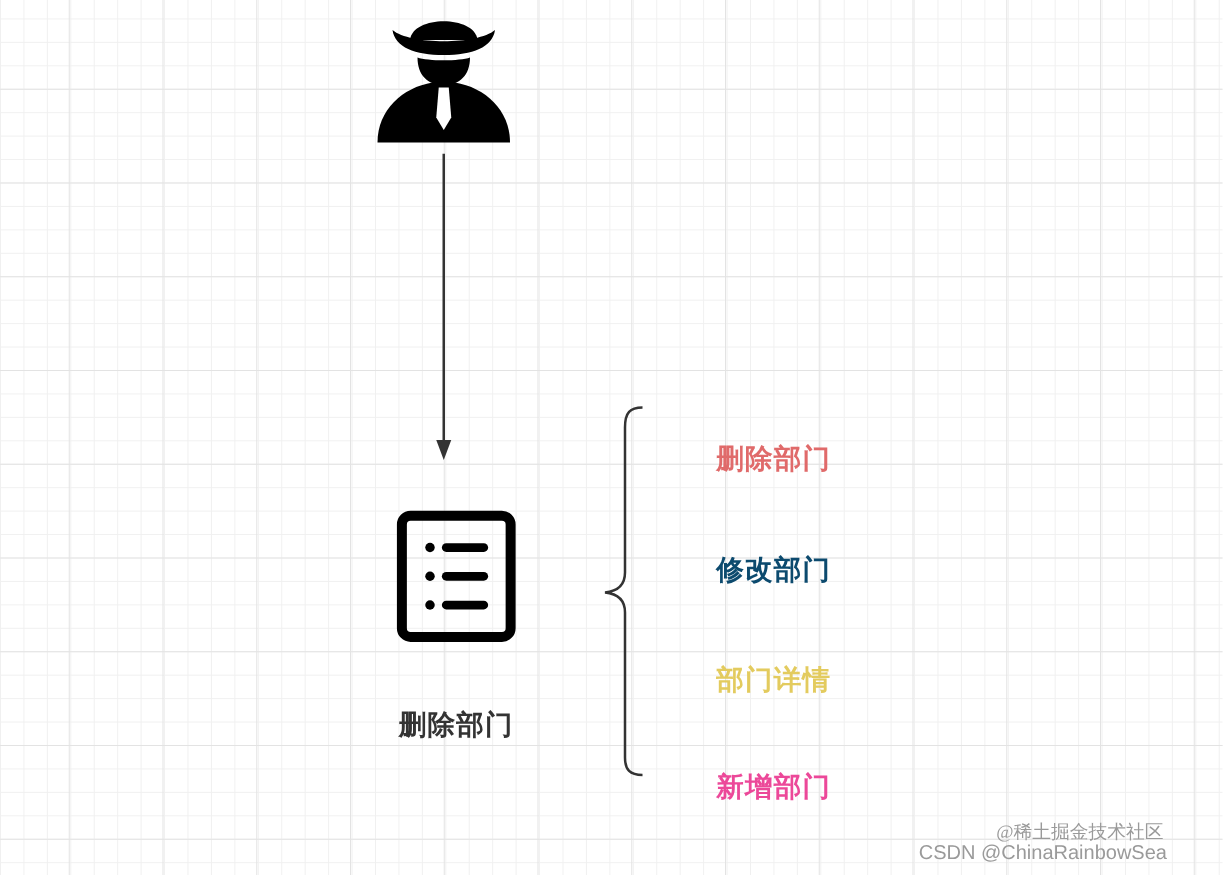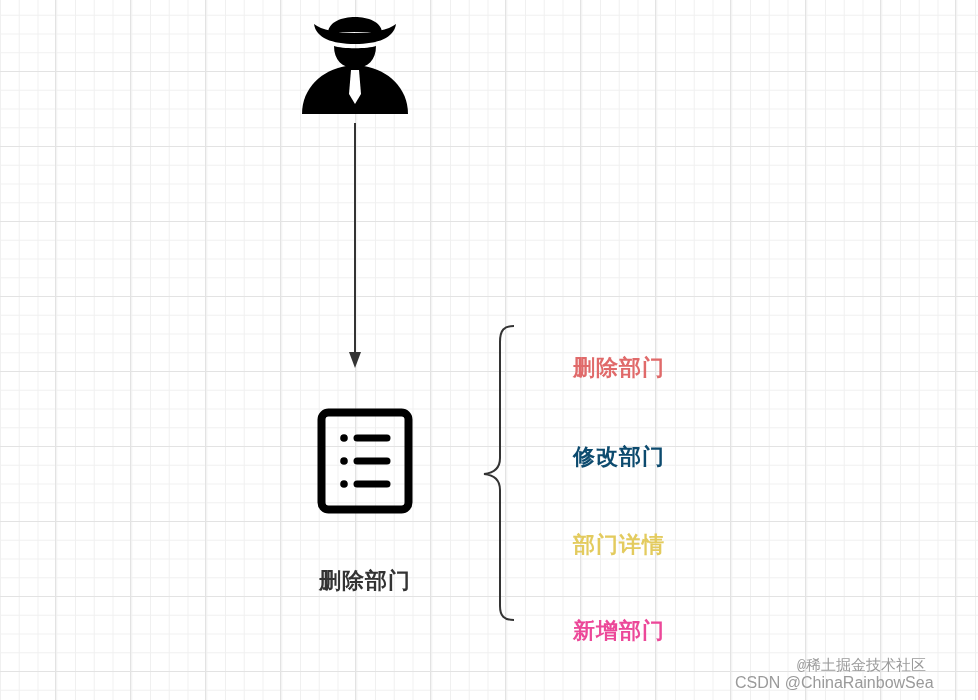--- a/index.html
+++ b/index.html
@@ -61,14 +61,14 @@
 
 <svg class="abs" style="left:480px; top:322px;" width="40" height="302" viewBox="0 0 40 302">
   <path d="M34 4 C24 4 20 8 20 20 L20 136 C20 146 14 151 4 152 C14 153 20 158 20 168 L20 284 C20 294 24 298 34 298" fill="none" stroke="#333" stroke-width="2"></path>
 </svg>
 
 <div class="label" style="left:573px; top:331px; color:#e06a6a;">删除部门</div>
 <div class="label" style="left:573px; top:420px; color:#0c4a6e;">修改部门</div>
 <div class="label" style="left:573px; top:508px; color:#e3cb5e;">部门详情</div>
 <div class="label" style="left:573px; top:594px; color:#ec4899;">新增部门</div>
 
-<div class="watermark" style="left:797px; top:659px; font-family:Liberation Mono, monospace; font-size:15px;">@稀土掘金技术社区</div>
+<div class="watermark" style="left:797px; top:659px; font-family:Liberation Serif, serif; font-size:15px;">@稀土掘金技术社区</div>
 <div class="watermark" style="left:735px; top:675px;">CSDN @ChinaRainbowSea</div>
 
 </body></html>

